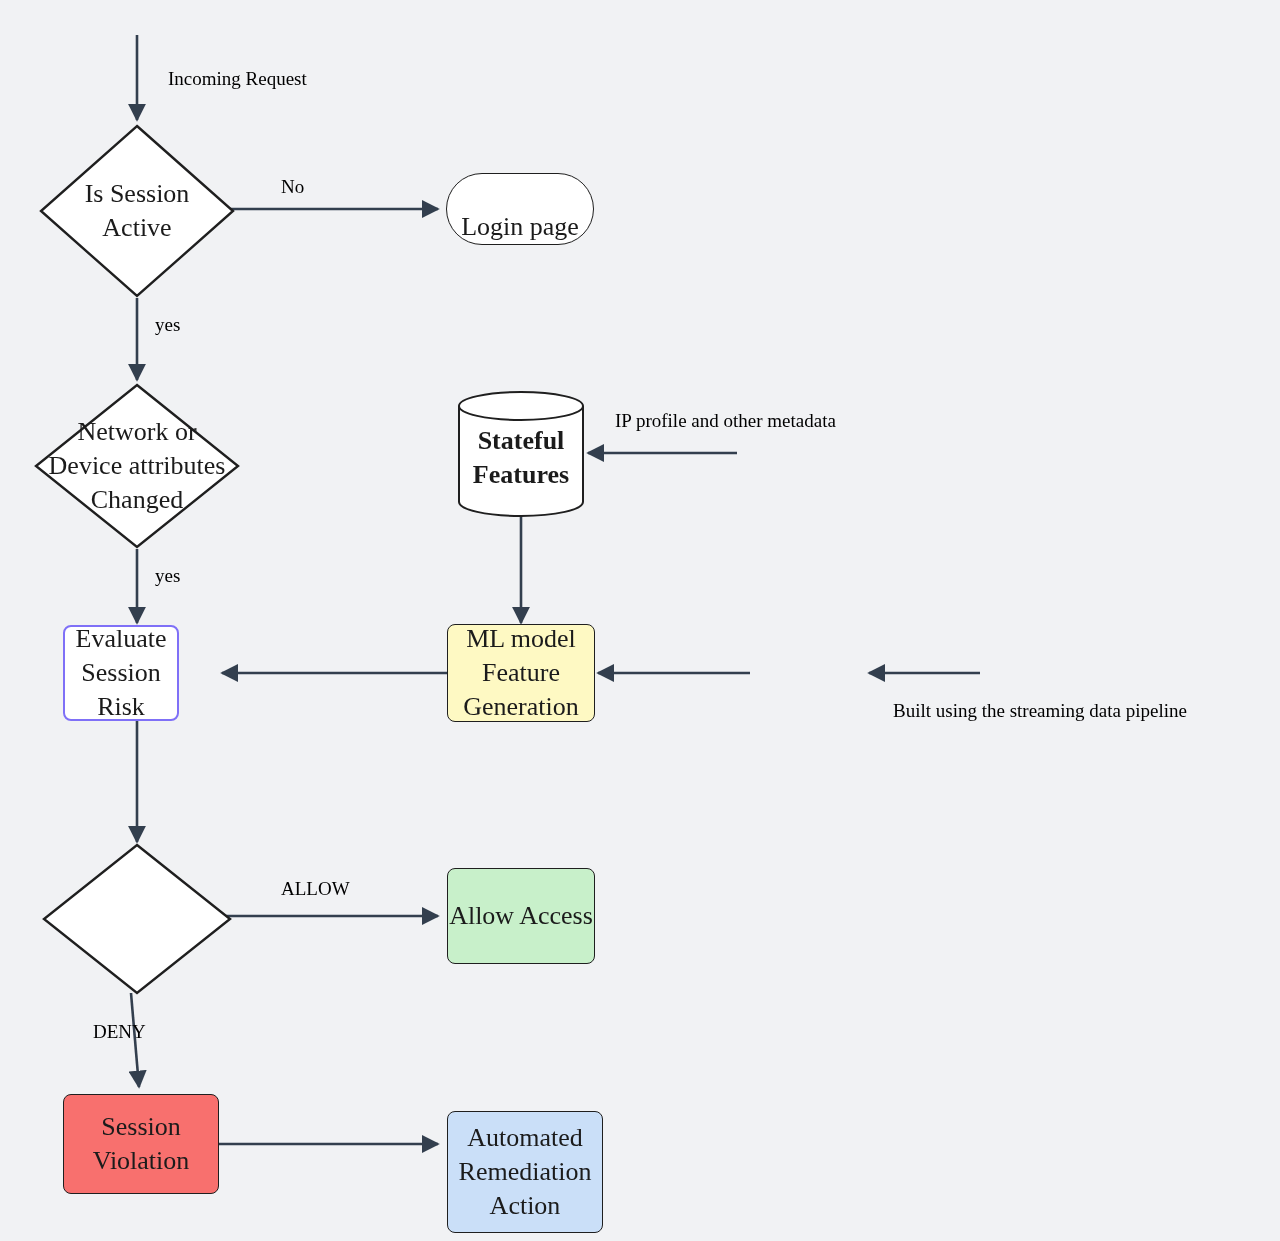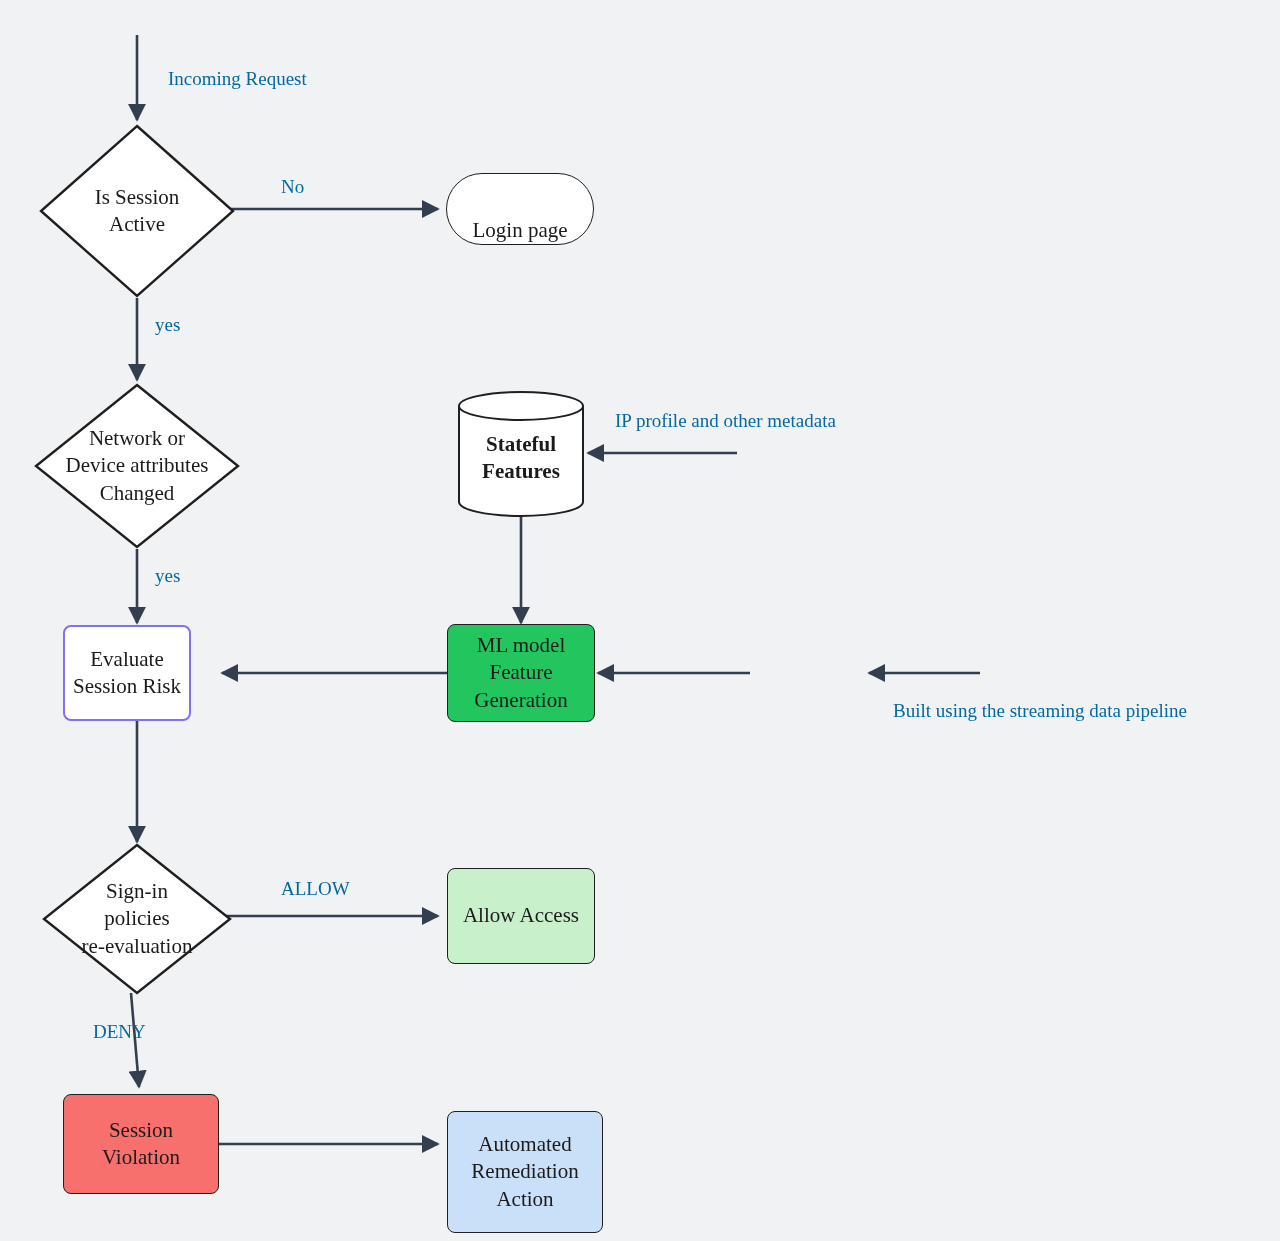--- a/index.html
+++ b/index.html
@@ -32,27 +32,27 @@
     box-sizing: border-box;
     display: flex;
     align-items: center;
     justify-content: center;
     text-align: center;
   }
   .node-label {
     position: relative;
     z-index: 3;
     line-height: 1.30;
-    font-size: 21px;
+    font-size: 26px;
     white-space: pre-line;
     color: #1b1b1b;
   }
   
   .box {
-    background: #22c55e;
+    background: #fef9c3;
     border: 1.6px solid #1f1f1f;
     border-radius: 8px;
   }
   .box.accent-purple {
     border-color: #7f70f7;
     border-width: 2px;
     background: #ffffff;
   }
   .box.fill-green {
     background: #C8F0CA;
@@ -96,21 +96,21 @@
   }
   .cylinder .node-label {
     z-index: 3;
     font-weight: bold;
   }
   
   .edge-label {
     position: absolute;
     font-size: 19px;
     line-height: 1.32;
-    color: #0369a1;
+    color: #000000;
     white-space: pre-line;
   }
 </style>
 </head>
 <body>
 
 <div id="canvas">
 
   <svg id="edges" viewBox="0 0 1280 1241" width="1280" height="1241" xmlns="http://www.w3.org/2000/svg">
     <defs>
@@ -171,39 +171,36 @@
 
   <div class="node cylinder" style="left:457px; top:390px; width:128px; height:128px;">
     <svg class="cyl-shape" viewBox="0 0 128 128" preserveAspectRatio="none">
       <path d="M 2 16 L 2 112 A 62 14 0 0 0 126 112 L 126 16" fill="#ffffff" stroke="#1f1f1f" stroke-width="2"></path>
       <ellipse cx="64" cy="16" rx="62" ry="14" fill="#ffffff" stroke="#1f1f1f" stroke-width="2"></ellipse>
     </svg>
     <span class="node-label" style="margin-top:8px;">Stateful
 Features</span>
   </div>
 
-  <div class="node box accent-purple" style="left:63px; top:625px; width:128px; height:96px;">
+  <div class="node box accent-purple" style="left:63px; top:625px; width:116px; height:96px;">
     <span class="node-label">Evaluate
 Session Risk</span>
   </div>
 
   <div class="node box" style="left:447px; top:624px; width:148px; height:98px;">
     <span class="node-label">ML model
 Feature
 Generation</span>
   </div>
 
 
   <div class="node diamond" style="left:42px; top:843px; width:190px; height:152px;">
     <svg class="dia-shape" viewBox="0 0 190 152" preserveAspectRatio="none">
       <polygon points="95,2 188,76 95,150 2,76" fill="#ffffff" stroke="#1f1f1f" stroke-width="2.4"></polygon>
     </svg>
-    <span class="node-label" style="width:196px;">Sign-in
-policies
-re-evaluation</span>
   </div>
 
   <div class="node box fill-red" style="left:63px; top:1094px; width:156px; height:100px;">
     <span class="node-label">Session
 Violation</span>
   </div>
 
   <div class="node box fill-green" style="left:447px; top:868px; width:148px; height:96px;">
     <span class="node-label">Allow Access</span>
   </div>

